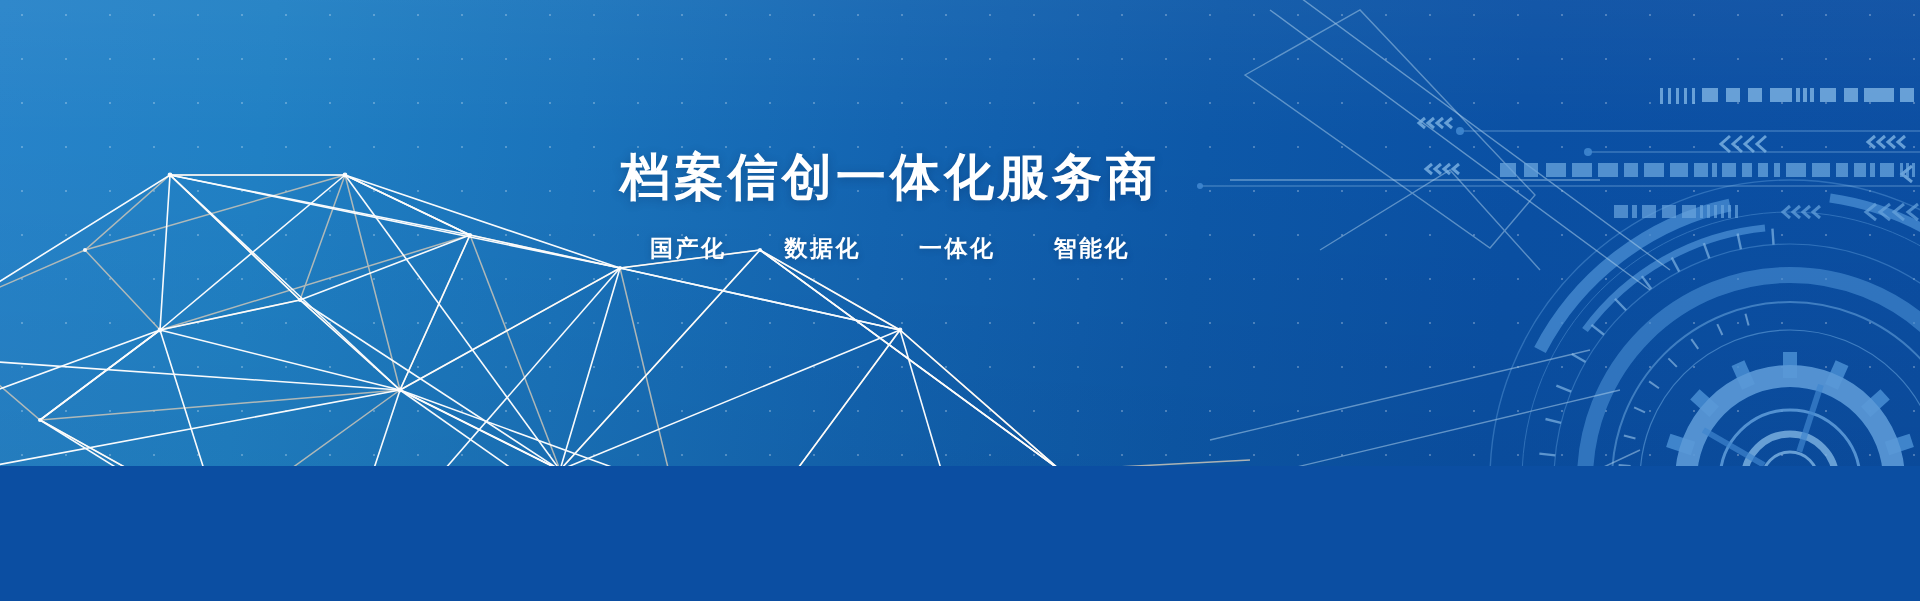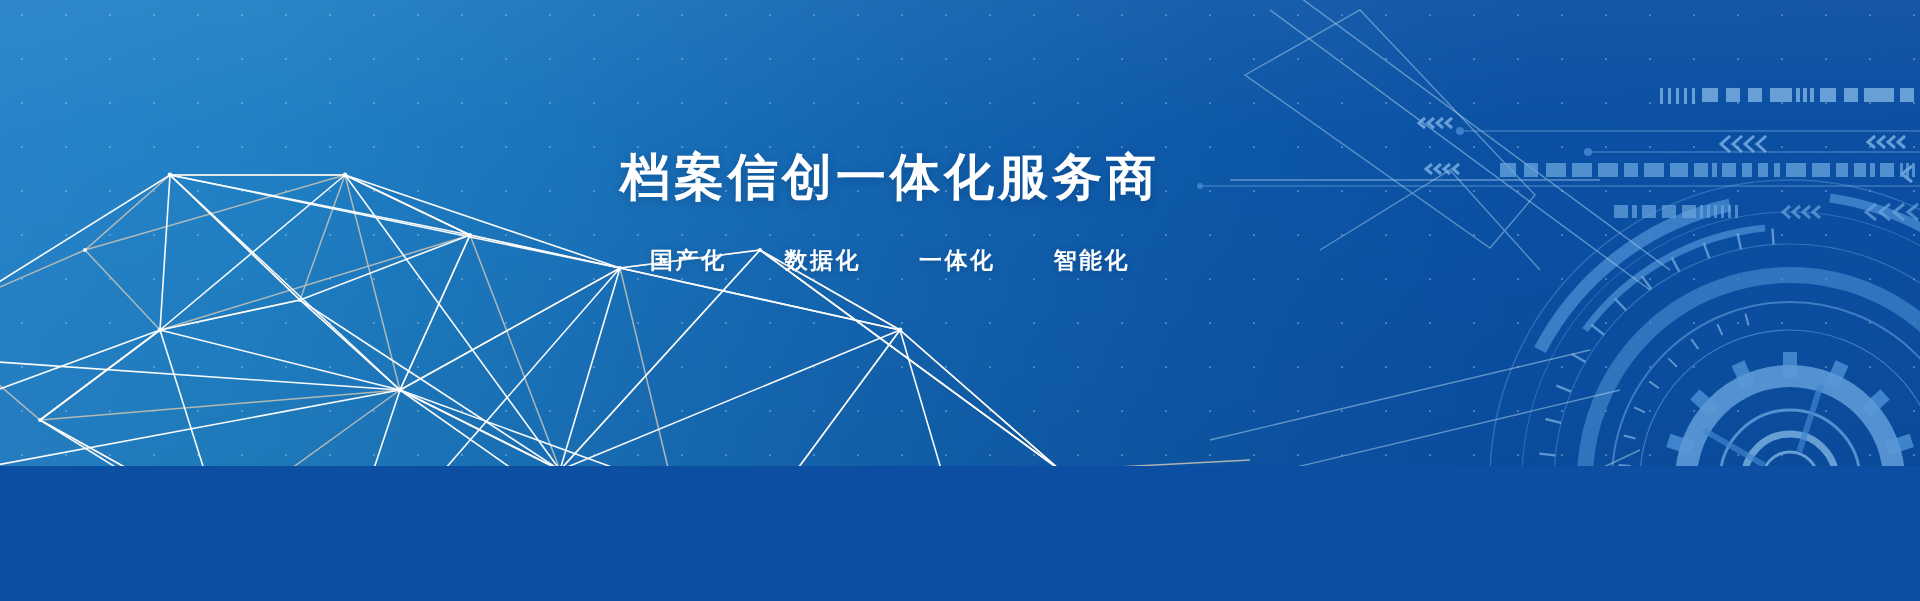--- a/index.html
+++ b/index.html
@@ -36,21 +36,21 @@
     margin-top:148px;
     color:#ffffff;
     font-size:50px;
     font-weight:700;
     letter-spacing:4px;
     line-height:1.18;
     text-shadow:0 2px 10px rgba(2,38,80,.30);
     white-space:nowrap;
   }
   #subtitle{
-    margin-top:38px;
+    margin-top:26px;
     display:flex;
     justify-content:center;
     align-items:flex-start;
     gap:58px;
     white-space:nowrap;
   }
   .kw{
     color:#ffffff;
     font-size:23px;
     font-weight:600;

